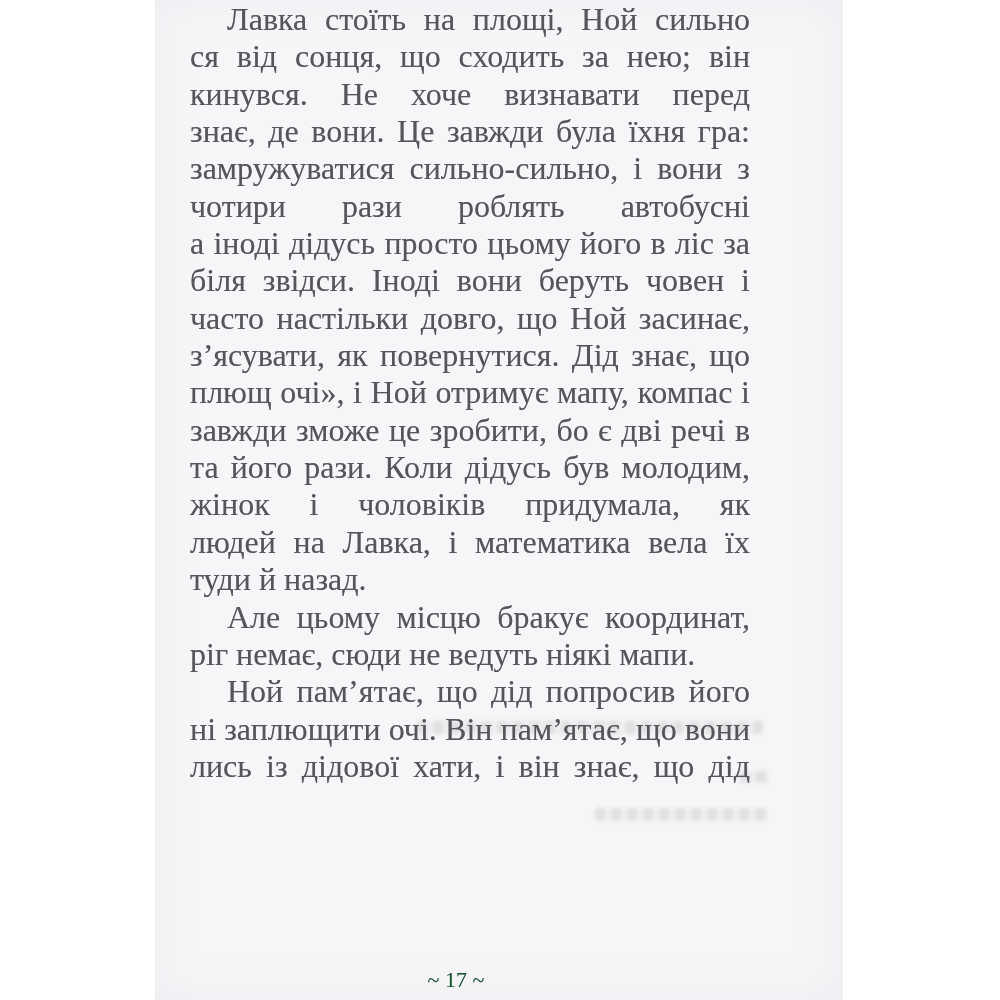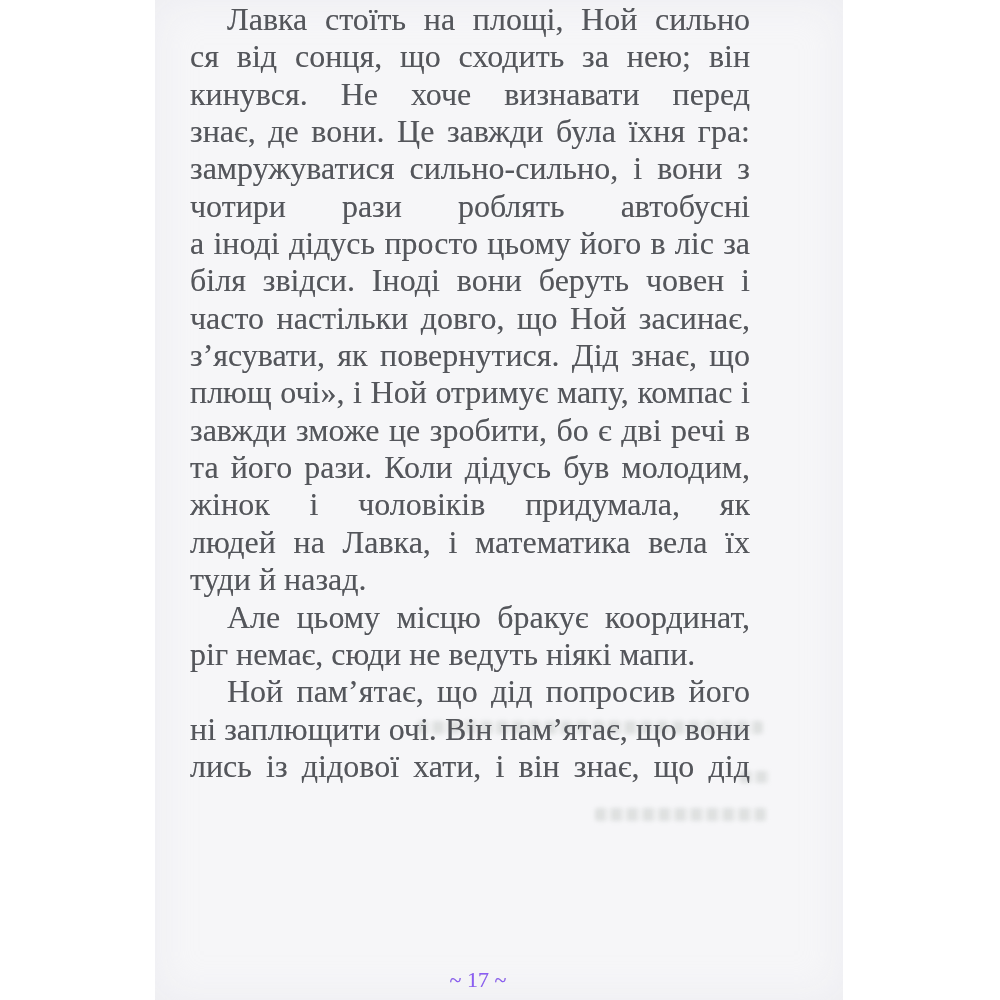--- a/index.html
+++ b/index.html
@@ -39,27 +39,27 @@
     height: 37.35px;
     overflow: hidden;
     text-align: justify;
     text-align-last: justify;
     white-space: normal;
   }
   .line.first { text-indent: 37px; }
   .line.flush-left { text-align-last: left; }
   .pagenum {
     position: absolute;
-    left: 43px;
+    left: 21px;
     top: 966px;
     width: 560px;
     text-align: center;
     font-size: 22px;
     line-height: 28px;
-    color: #8b5cf6;
+    color: #14532d;
     text-shadow: 0 0 0.6px rgba(110,112,118,0.4);
   }
   
   .ghost {
     position: absolute;
     filter: blur(2.2px);
     background: repeating-linear-gradient(
       90deg,
       rgba(138,148,140,0.22) 0px,
       rgba(138,148,140,0.22) 9px,

